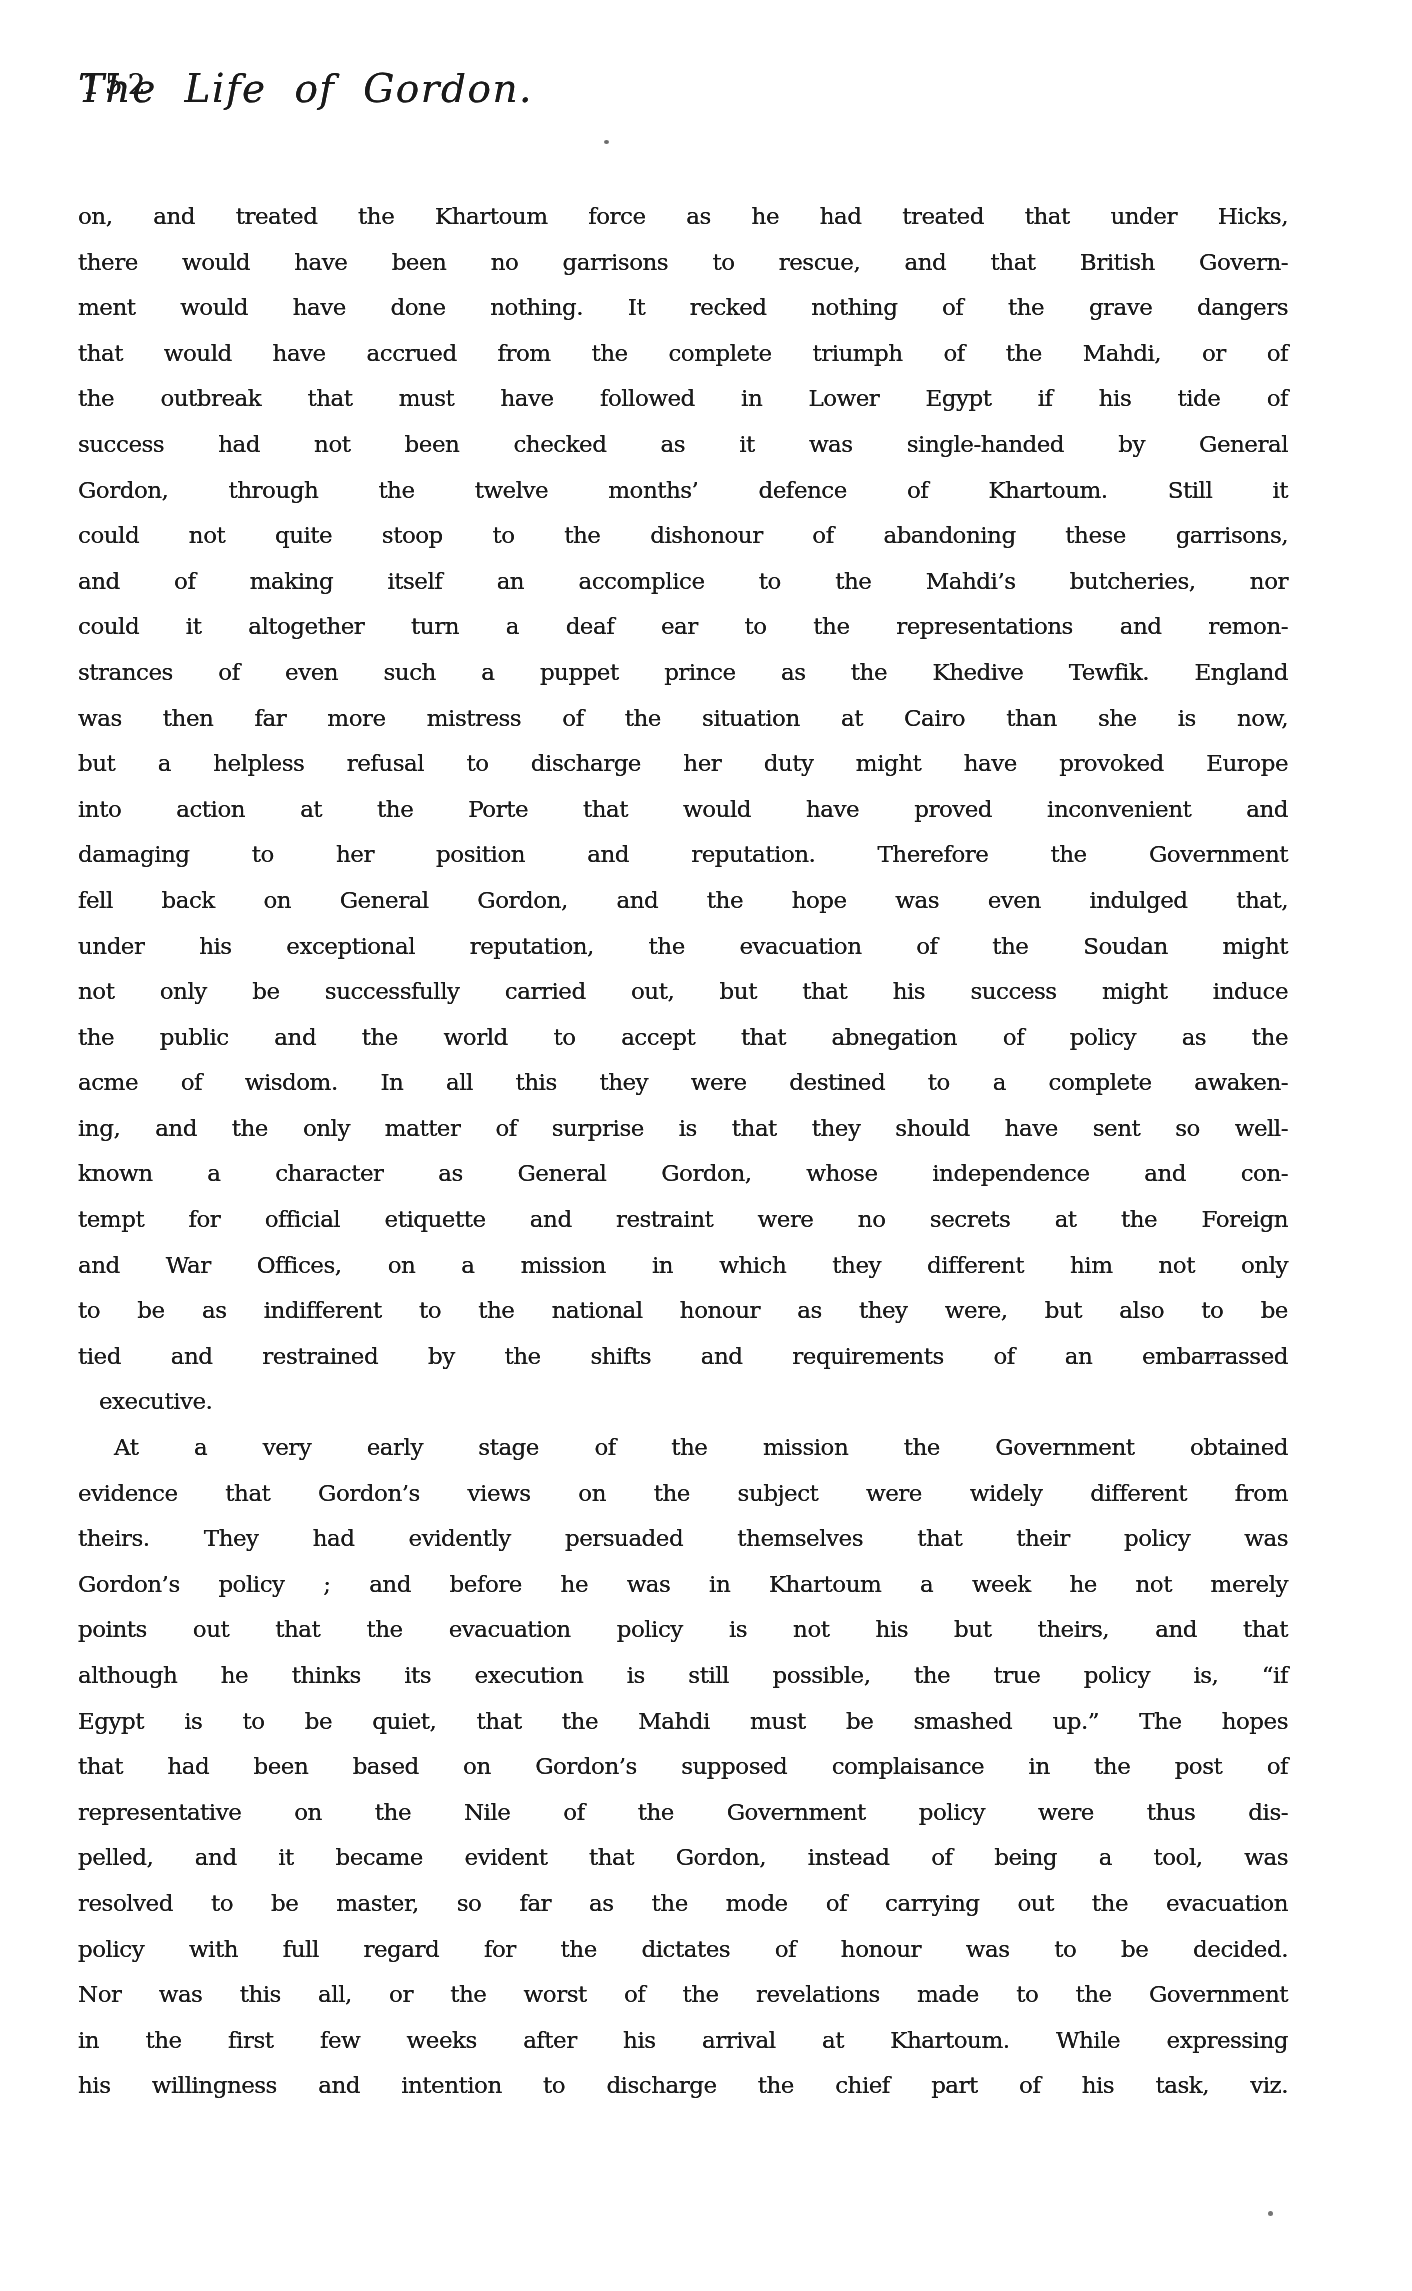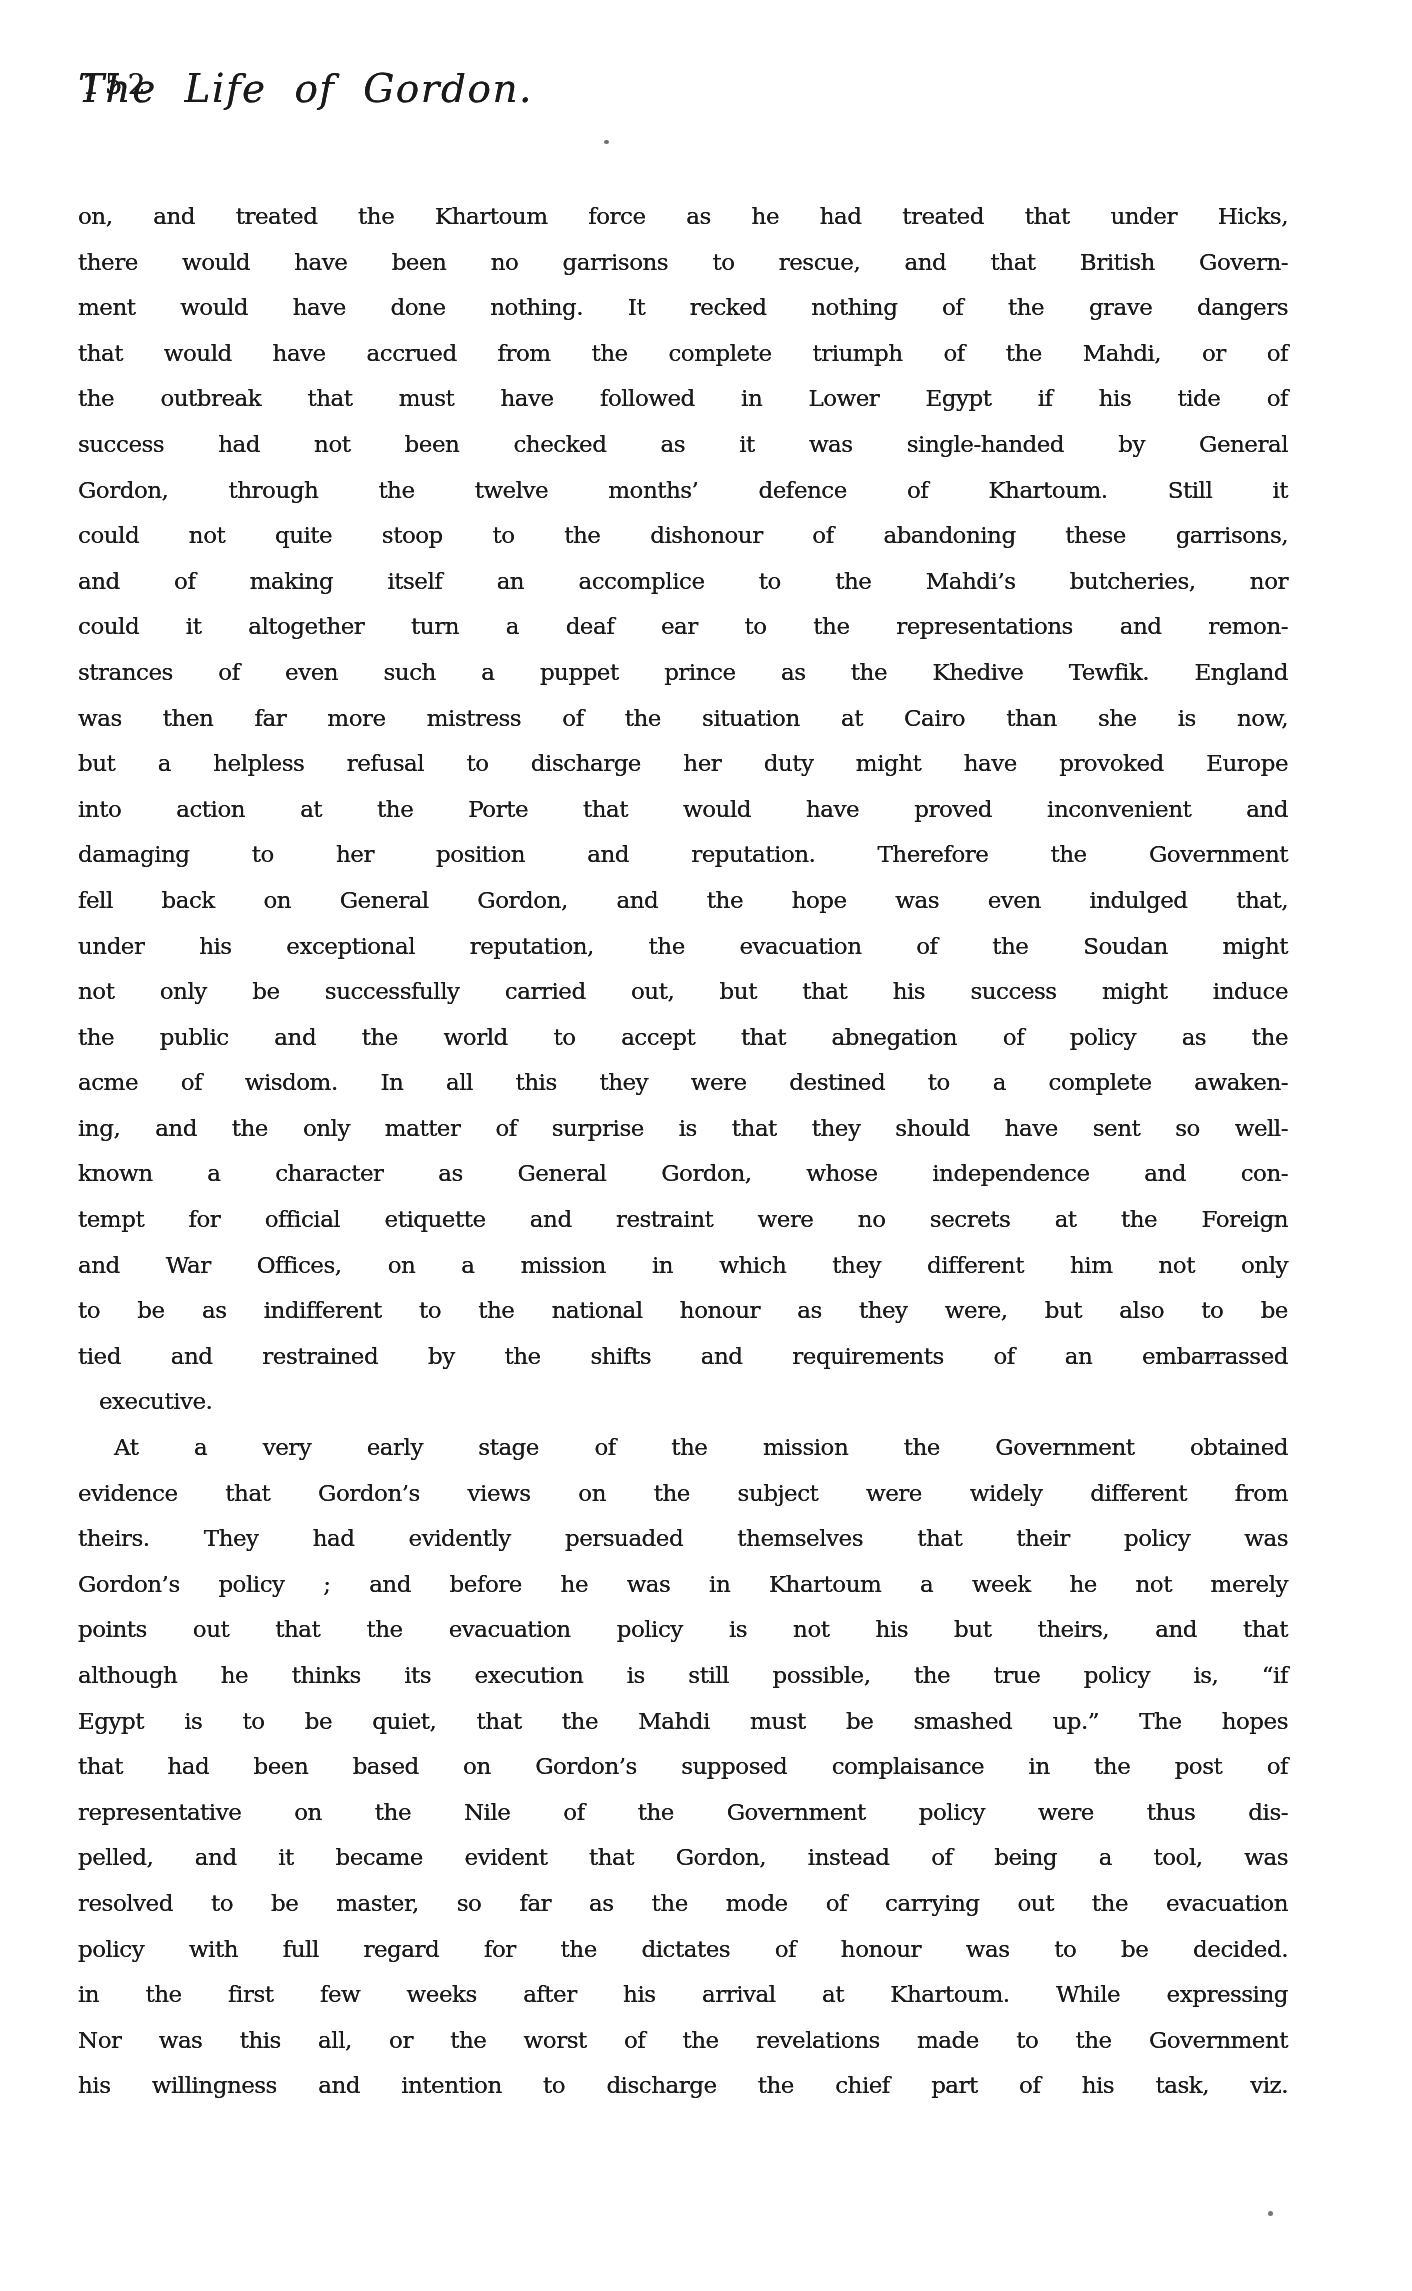--- a/index.html
+++ b/index.html
@@ -121,22 +121,22 @@
     <div class="line">theirs. They had evidently persuaded themselves that their policy was</div>
     <div class="line">Gordon’s policy ; and before he was in Khartoum a week he not merely</div>
     <div class="line">points out that the evacuation policy is not his but theirs, and that</div>
     <div class="line">although he thinks its execution is still possible, the true policy is, “if</div>
     <div class="line">Egypt is to be quiet, that the Mahdi must be smashed up.” The hopes</div>
     <div class="line">that had been based on Gordon’s supposed complaisance in the post of</div>
     <div class="line">representative on the Nile of the Government policy were thus dis-</div>
     <div class="line">pelled, and it became evident that Gordon, instead of being a tool, was</div>
     <div class="line">resolved to be master, so far as the mode of carrying out the evacuation</div>
     <div class="line">policy with full regard for the dictates of honour was to be decided.</div>
+    <div class="line">Nor was this all, or the worst of the revelations made to the Government</div>
     <div class="line">in the first few weeks after his arrival at Khartoum. While expressing</div>
-    <div class="line">Nor was this all, or the worst of the revelations made to the Government</div>
     <div class="line">his willingness and intention to discharge the chief part of his task, viz.</div>
   </main>
 
   <div class="speck speck-1"></div>
   <div class="speck speck-2"></div>
   <div class="speck speck-3"></div>
 
 </div>
 
 </body></html>

